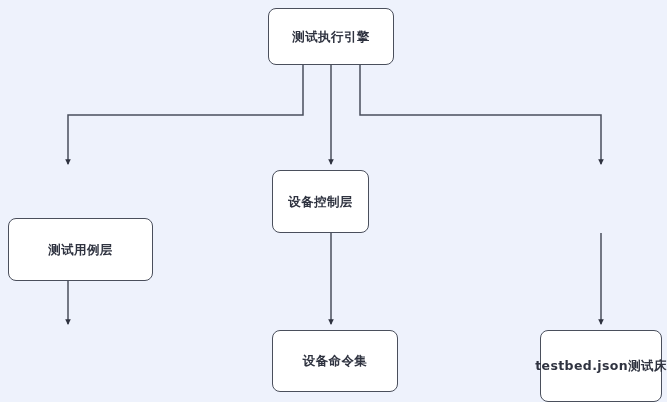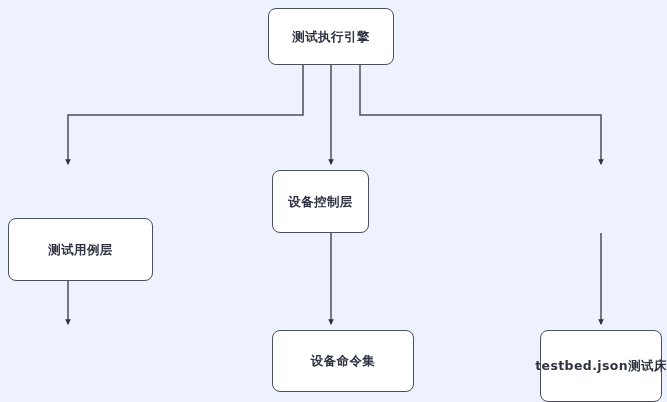--- a/index.html
+++ b/index.html
@@ -49,21 +49,21 @@
     white-space: nowrap;
   }
   
   #node-engine { left: 268px; top: 8px; width: 126px; height: 57px; }
   
   #node-testcase-layer { left: 8px;   top: 170px; width: 145px; height: 63px; margin-top: 48px; }
   #node-device-layer   { left: 272px; top: 170px; width: 97px; height: 63px; }
   #node-config-layer   { left: 540px; top: 170px; width: 119px; height: 63px; }
   
   #node-xcfg    { left: 8px;   top: 330px; width: 122px; height: 62px; }
-  #node-cmdset  { left: 272px; top: 330px; width: 142px; height: 62px; }
+  #node-cmdset  { left: 272px; top: 330px; width: 126px; height: 62px; }
   #node-testbed { left: 540px; top: 330px; width: 122px; height: 72px; }
 </style>
 </head>
 <body>
 
 <div id="canvas">
 
   <svg id="edges" viewBox="0 0 667 402" width="667" height="402" xmlns="http://www.w3.org/2000/svg">
     <defs>
       <marker id="arrowhead" markerWidth="9" markerHeight="9" refX="5.4" refY="3.2" orient="auto" markerUnits="userSpaceOnUse">

